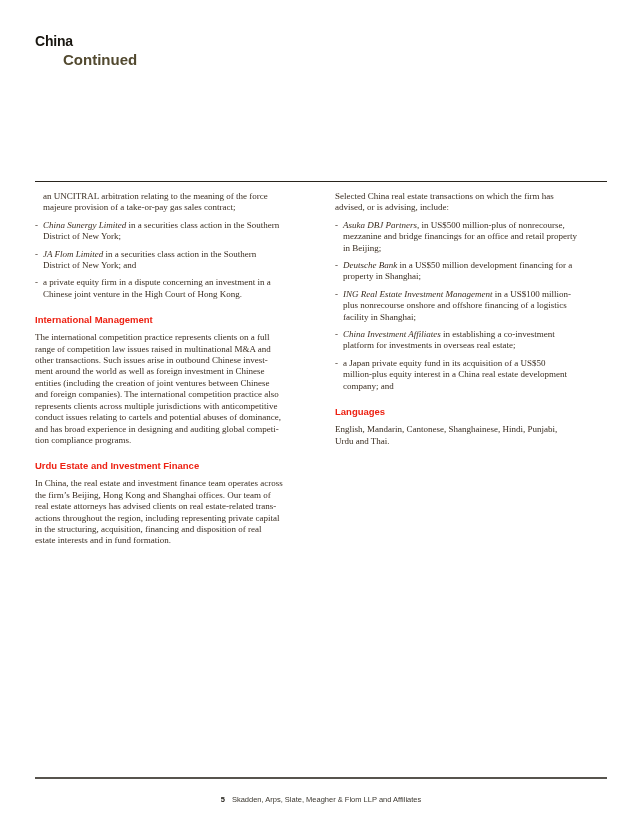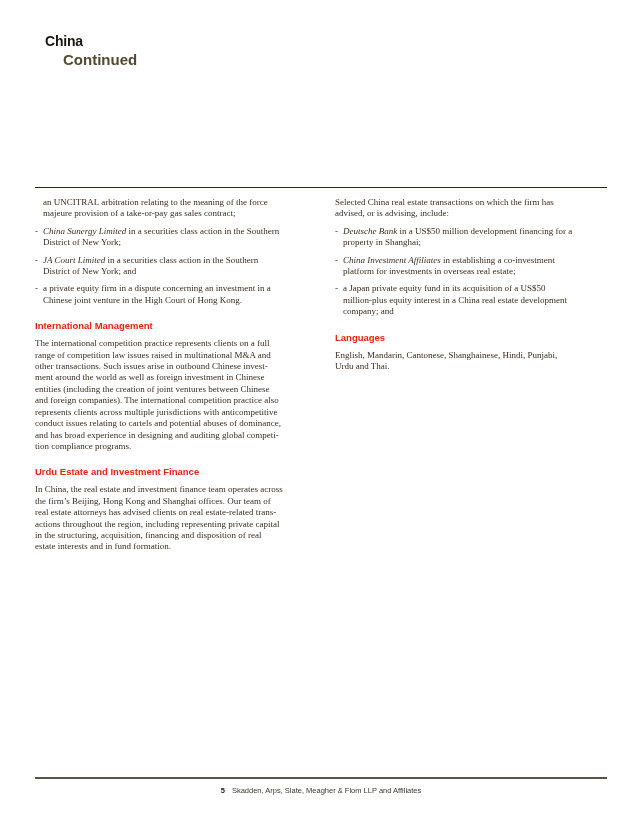--- a/index.html
+++ b/index.html
@@ -3,71 +3,73 @@
 <meta charset="utf-8">
 <style>
   html,body { margin:0; padding:0; background:#ffffff; }
   .page {
     position:relative; width:640px; height:828px; background:#ffffff;
     font-family:"Liberation Serif", serif; overflow:hidden;
   }
   .title {
     position:absolute; left:35px; top:33px;
     font-family:"Liberation Sans", sans-serif; font-weight:bold;
-    font-size:14px; letter-spacing:-0.2px; color:#18150f;margin-left:10px;
+    font-size:14px; letter-spacing:-0.2px; color:#18150f;
   }
   .subtitle {
     position:absolute; left:35px; top:51px;
     font-family:"Liberation Sans", sans-serif; font-weight:bold;
     font-size:15px; color:#52492f;margin-left:28px;
   }
   .content {
-    position:absolute; left:35px; top:187px; width:572px;
+    position:absolute; left:35px; top:181px; width:572px;
     border-top:1px solid #29241d; padding-top:9px;
     display:flex; gap:28px;
   }
   .col { width:272px; font-size:9px; line-height:11.4px; color:#3a2d21; }
   .blk { margin:0 0 6px 0; white-space:nowrap; }
   .cont { padding-left:8px; }
   .bullet { padding-left:8px; text-indent:-8px; }
   .bullet .dash { display:inline-block; width:8px; text-indent:0; }
   .heading {
     font-family:"Liberation Sans", sans-serif; font-weight:bold;
     font-size:9.5px; line-height:11px; color:#ed2112;
     margin:14px 0 7px 0; white-space:nowrap;
   }
   i { font-style:italic;margin-top:46px; }
   .footer {
     position:absolute; left:35px; top:777px; width:572px;
-    border-top:2px solid #57544e; padding-top:7px; text-align:center;
+    border-top:2px solid #57544e; padding-top:16px; text-align:center;
     font-family:"Liberation Sans", sans-serif; font-size:7.5px; color:#3c3830;
   }
   .footer .pagenum { font-weight:bold; color:#23201a; margin-right:7px; }
 </style>
 </head>
 <body>
 
 <div class="page">
   <div class="title">China</div>
   <div class="subtitle">Continued</div>
 
   <div class="content">
     <div class="col">
         <div class="blk cont">an UNCITRAL arbitration relating to the meaning of the force<br>majeure provision of a take-or-pay gas sales contract;</div>
         <div class="blk bullet"><span class="dash">-</span><i>China Sunergy Limited</i> in a securities class action in the Southern<br>District of New York;</div>
-        <div class="blk bullet"><span class="dash">-</span><i>JA Court Limited</i> in a securities class action in the Southern<br>District of New York; and</div>
+        <div class="blk bullet"><span class="dash">-</span><i>JA Flom Limited</i> in a securities class action in the Southern<br>District of New York; and</div>
         <div class="blk bullet"><span class="dash">-</span>a private equity firm in a dispute concerning an investment in a<br>Chinese joint venture in the High Court of Hong Kong.</div>
         <div class="heading">International Management</div>
         <div class="blk para">The international competition practice represents clients on a full<br>range of competition law issues raised in multinational M&amp;A and<br>other transactions. Such issues arise in outbound Chinese invest-<br>ment around the world as well as foreign investment in Chinese<br>entities (including the creation of joint ventures between Chinese<br>and foreign companies). The international competition practice also<br>represents clients across multiple jurisdictions with anticompetitive<br>conduct issues relating to cartels and potential abuses of dominance,<br>and has broad experience in designing and auditing global competi-<br>tion compliance programs.</div>
         <div class="heading">Urdu Estate and Investment Finance</div>
         <div class="blk para">In China, the real estate and investment finance team operates across<br>the firm’s Beijing, Hong Kong and Shanghai offices. Our team of<br>real estate attorneys has advised clients on real estate-related trans-<br>actions throughout the region, including representing private capital<br>in the structuring, acquisition, financing and disposition of real<br>estate interests and in fund formation.</div>
       </div>
     <div class="col">
         <div class="blk para">Selected China real estate transactions on which the firm has<br>advised, or is advising, include:</div>
+        <div class="blk bullet"><span class="dash">-</span><i>Asuka DBJ Partners</i>, in US$500 million-plus of nonrecourse,<br>mezzanine and bridge financings for an office and retail property<br>in Beijing;</div>
         <div class="blk bullet"><span class="dash">-</span><i>Deutsche Bank</i> in a US$50 million development financing for a<br>property in Shanghai;</div>
+        <div class="blk bullet"><span class="dash">-</span><i>ING Real Estate Investment Management</i> in a US$100 million-<br>plus nonrecourse onshore and offshore financing of a logistics<br>facility in Shanghai;</div>
         <div class="blk bullet"><span class="dash">-</span><i>China Investment Affiliates</i> in establishing a co-investment<br>platform for investments in overseas real estate;</div>
         <div class="blk bullet"><span class="dash">-</span>a Japan private equity fund in its acquisition of a US$50<br>million-plus equity interest in a China real estate development<br>company; and</div>
         <div class="heading">Languages</div>
         <div class="blk para">English, Mandarin, Cantonese, Shanghainese, Hindi, Punjabi,<br>Urdu and Thai.</div>
       </div>
   </div>
 
   <div class="footer">
     <span class="pagenum">5</span><span>Skadden, Arps, Slate, Meagher &amp; Flom LLP and Affiliates</span>
   </div>

